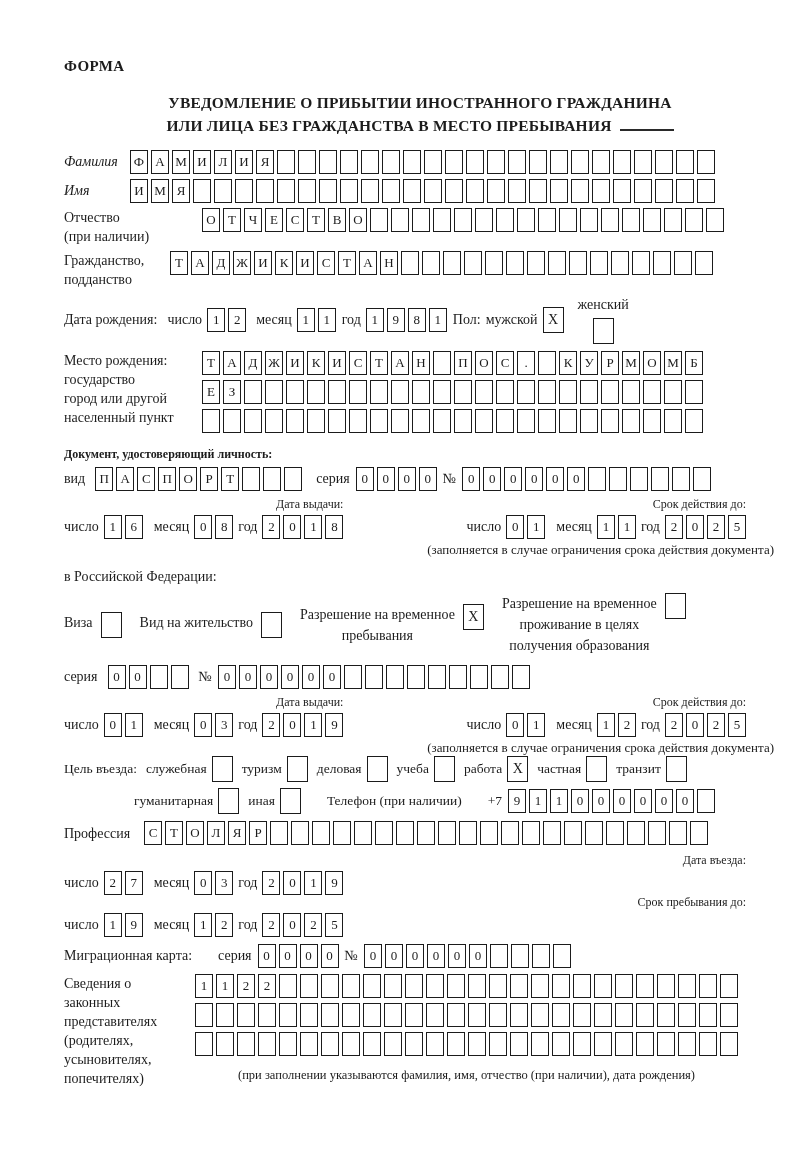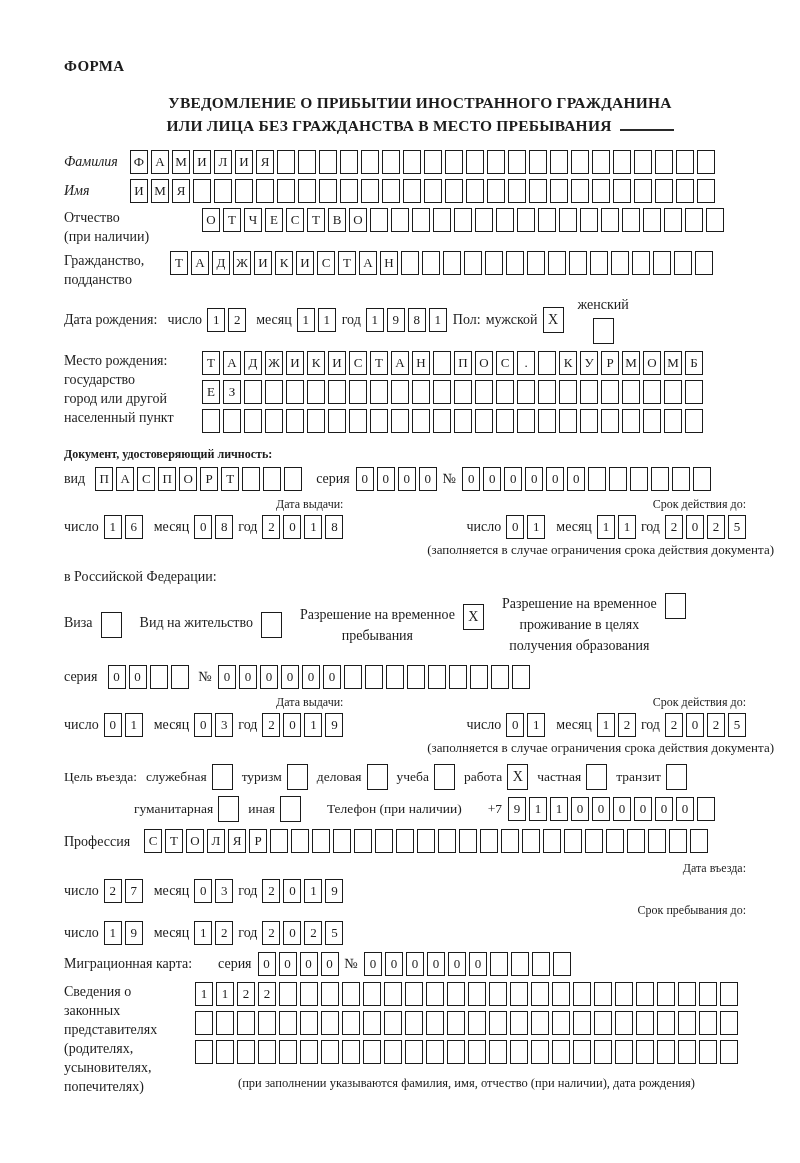--- a/index.html
+++ b/index.html
@@ -50,21 +50,21 @@
   .date-fields { display:flex; align-items:center; gap:5px; }
   .note { font-size:13px; text-align:right; margin-top:3px; padding-right:2px; }
 
   .intro { margin-top:8px; line-height:1.55; font-size:14px; }
 
   .perm-row { display:flex; align-items:center; margin-top:6px; }
   .perm { display:flex; align-items:flex-start; gap:8px; }
   .perm .plbl { line-height:1.5; }
   .perm .plbl.center { text-align:center; }
 
-  .purpose-row { display:flex; align-items:center; margin-top:8px; font-size:13.5px; }
+  .purpose-row { display:flex; align-items:center; font-size:13.5px; }
   .purpose-row .grp { gap:5px; margin-left:9px; }
   .purpose-row .grp:first-of-type { margin-left:6px; }
 
   .legal-note { font-size:12.5px; text-align:center; margin-top:7px; }
 </style>
 </head>
 <body>
 
 <div class="page">
 

